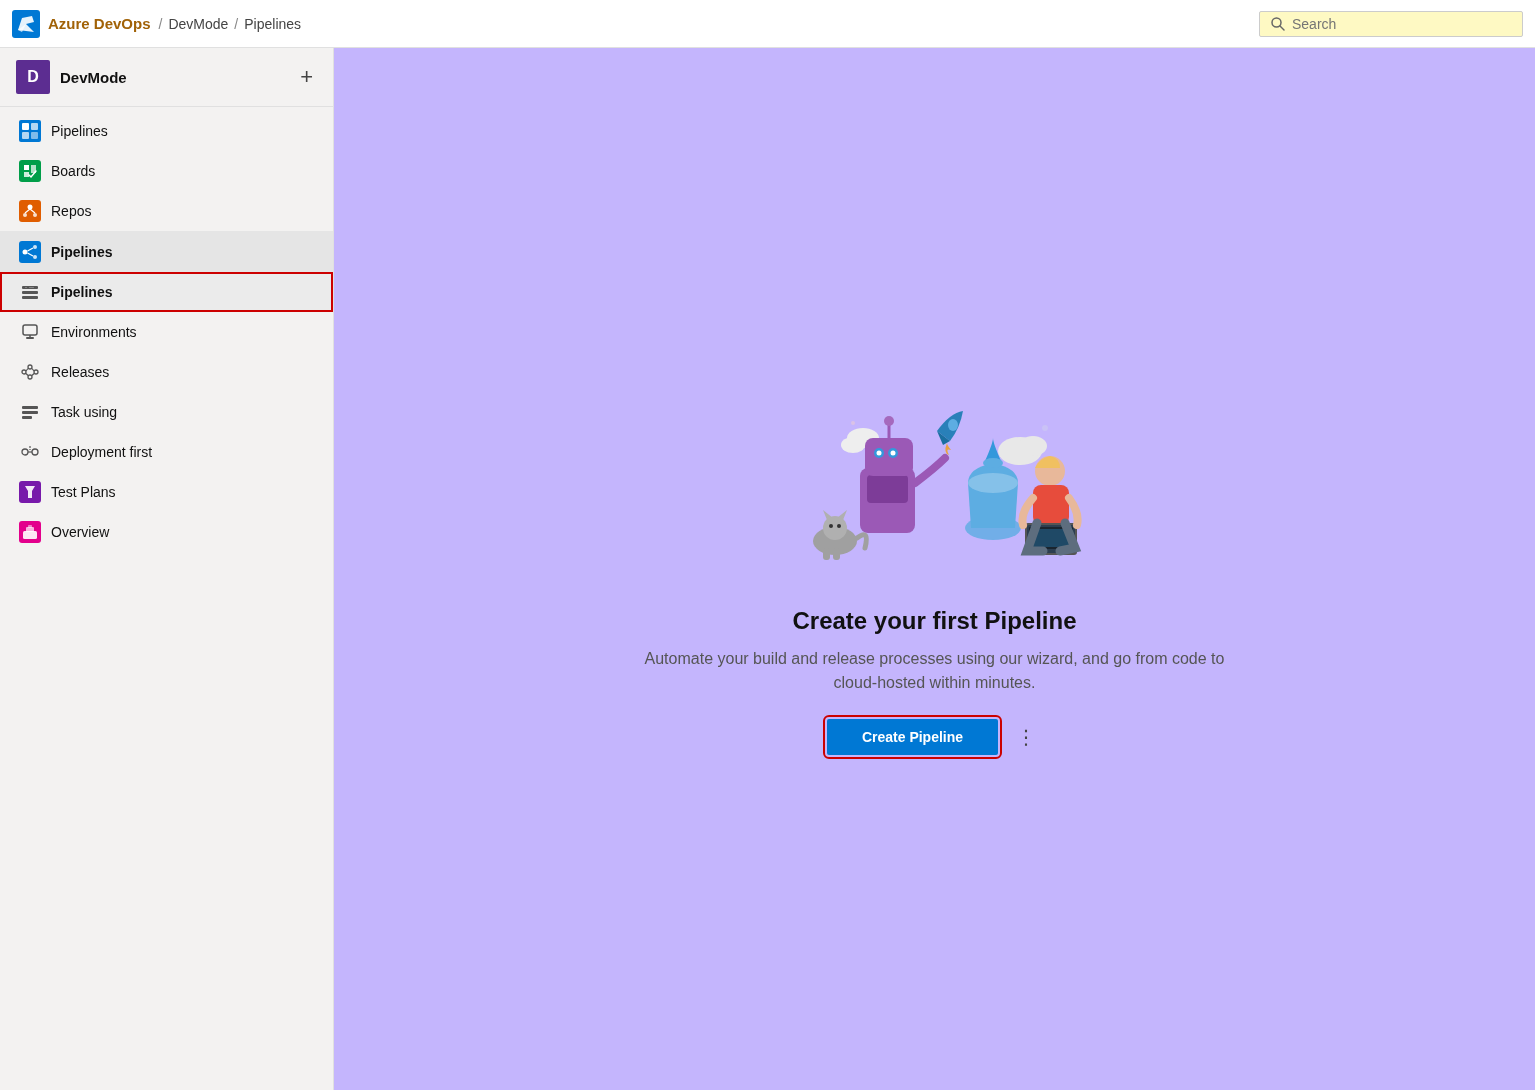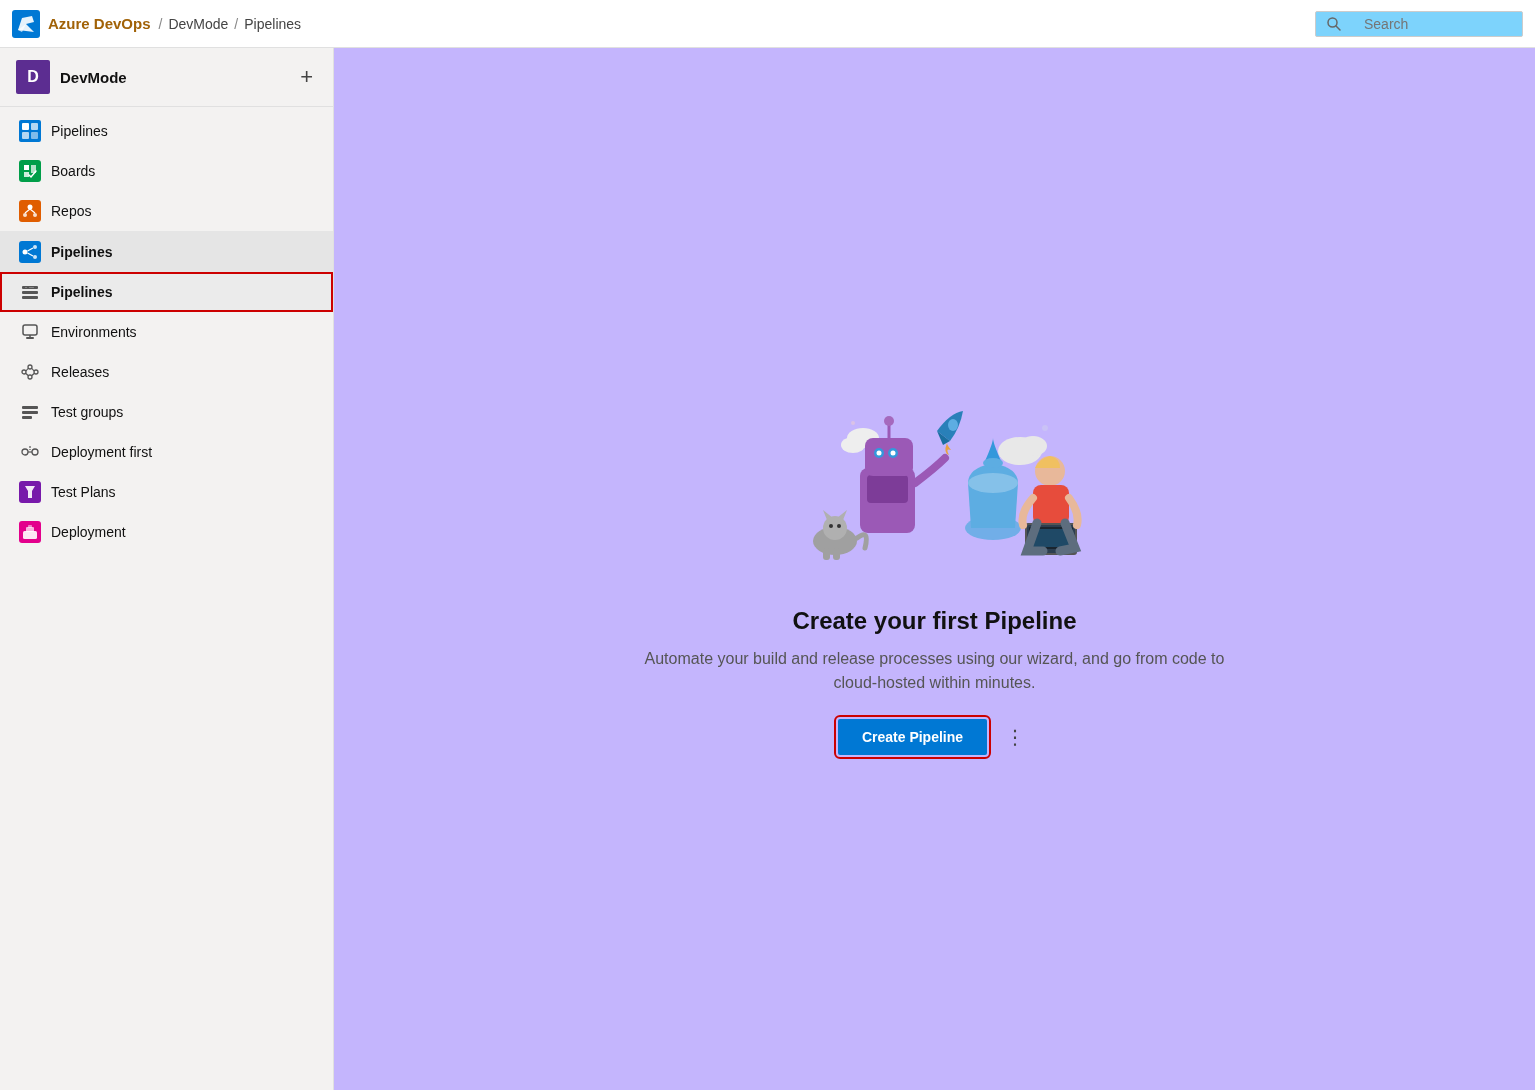--- a/index.html
+++ b/index.html
@@ -42,23 +42,23 @@
     }
     .topbar-breadcrumb .sep { color: #888; }
     .topbar-breadcrumb a { color: #444; text-decoration: none; cursor: pointer; }
     .topbar-breadcrumb .current { color: #444; }
     .topbar-search {
       display: flex;
       align-items: center;
       border: 1px solid #ccc;
       border-radius: 2px;
       padding: 4px 10px;
-      gap: 22px;
-      background: #7dd3fc;
-      width: 208px;
+      gap: 6px;
+      background: #fef9c3;
+      width: 264px;
     }
     .topbar-search input {
       border: none;
       outline: none;
       font-size: 14px;
       color: #555;
       width: 100%;
       background: transparent;
     }
     .search-icon-svg { color: #666; flex-shrink: 0; }
@@ -200,21 +200,21 @@
     }
     .empty-state-actions {
       display: flex;
       align-items: center;
       gap: 12px;
     }
     .btn-create-pipeline {
       background: #0078d4;
       color: #fff;
       border: none;
-      padding: 10px 24px;
+      padding: 10px 35px;
       font-size: 14px;
       font-weight: 600;
       border-radius: 2px;
       cursor: pointer;
       outline: 2px solid #c00;
       outline-offset: 2px;
     }
     .btn-more-options {
       background: none;
       border: none;
@@ -357,21 +357,21 @@
 
 
       <div class="nav-item">
         <div class="nav-item-icon">
           <svg width="20" height="20" viewBox="0 0 20 20" fill="none">
             <rect x="2" y="4" width="16" height="3" rx="1" fill="#555"></rect>
             <rect x="2" y="9" width="16" height="3" rx="1" fill="#555"></rect>
             <rect x="2" y="14" width="10" height="3" rx="1" fill="#555"></rect>
           </svg>
         </div>
-        <span>Test groups</span>
+        <span>Task using</span>
       </div>
 
       <div class="nav-item">
         <div class="nav-item-icon">
           <svg width="20" height="20" viewBox="0 0 20 20" fill="none">
             <circle cx="5" cy="10" r="3" stroke="#555" stroke-width="1.3" fill="none"></circle>
             <circle cx="15" cy="10" r="3" stroke="#555" stroke-width="1.3" fill="none"></circle>
             <line x1="8" y1="10" x2="12" y2="10" stroke="#555" stroke-width="1.2"></line>
             <line x1="10" y1="4" x2="10" y2="8" stroke="#555" stroke-width="1.2" stroke-dasharray="2 1"></line>
           </svg>
@@ -389,21 +389,21 @@
       </div>
 
       <div class="nav-item">
         <div class="nav-item-icon icon-artifacts">
           <svg width="18" height="18" viewBox="0 0 18 18" fill="none">
             <rect x="2" y="8" width="14" height="8" rx="1.5" fill="white" opacity="0.9"></rect>
             <rect x="5" y="4" width="8" height="5" rx="1" fill="white" opacity="0.7"></rect>
             <rect x="7" y="2" width="4" height="3" rx="0.8" fill="white" opacity="0.5"></rect>
           </svg>
         </div>
-        <span>Deployment</span>
+        <span>Overview</span>
       </div>
 
     </div>
   </nav>
 
   <main class="main-content">
     <div class="empty-state">
 
       <svg class="empty-state-illustration" viewBox="0 0 320 200" fill="none" xmlns="http://www.w3.org/2000/svg">
 

